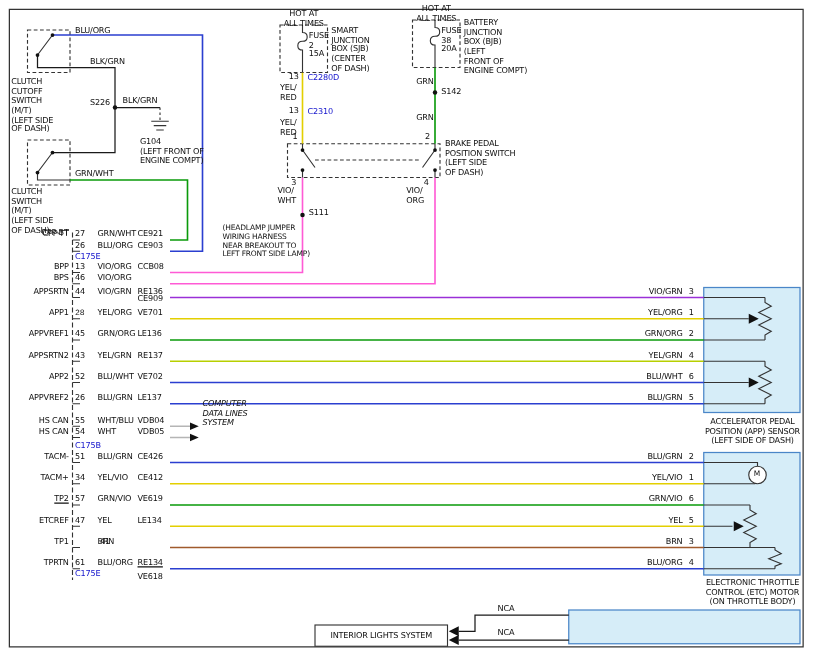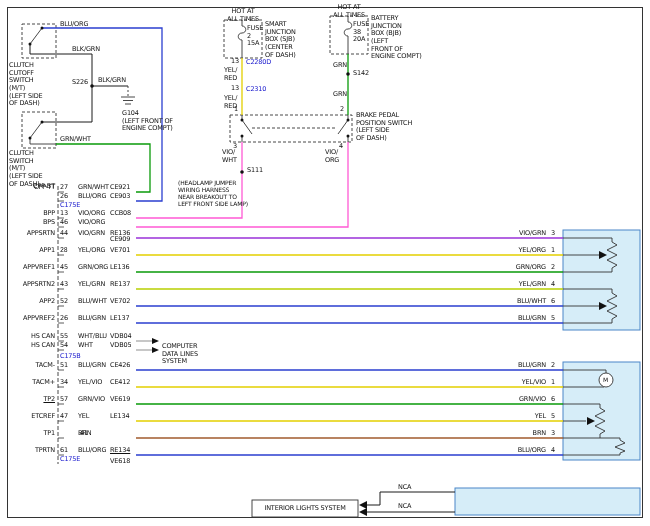--- a/index.html
+++ b/index.html
@@ -99,21 +99,21 @@
 <div class="lbl" style="left:60px;top:21px;">BLU/ORG</div>
 <div class="lbl" style="left:9px;top:62px;">CLUTCH
 CUTOFF
 SWITCH
 (M/T)
 (LEFT SIDE
 OF DASH)</div>
 <div class="lbl" style="left:72px;top:46px;">BLK/GRN</div>
 <div class="lbl" style="left:72px;top:79px;">S226</div>
 <div class="lbl" style="left:98px;top:77px;">BLK/GRN</div>
-<div class="lbl" style="left:122px;top:110px;">G104
+<div class="lbl" style="left:112px;top:110px;">G104
 (LEFT FRONT OF
 ENGINE COMPT)</div>
 <div class="lbl" style="left:9px;top:150px;">CLUTCH
 SWITCH
 (M/T)
 (LEFT SIDE
 OF DASH)</div>
 <div class="lbl" style="left:60px;top:136px;">GRN/WHT</div>
 
 <div class="lbl c" style="left:220px;top:8px;width:46px;">HOT AT
@@ -281,23 +281,29 @@
 <div class="lbl" style="left:551px;top:379px;">1</div>
 <div class="lbl r" style="left:500px;top:396px;width:46px;">GRN/VIO</div>
 <div class="lbl" style="left:551px;top:396px;">6</div>
 <div class="lbl r" style="left:500px;top:413px;width:46px;">YEL</div>
 <div class="lbl" style="left:551px;top:413px;">5</div>
 <div class="lbl r" style="left:500px;top:430px;width:46px;">BRN</div>
 <div class="lbl" style="left:551px;top:430px;">3</div>
 <div class="lbl r" style="left:500px;top:447px;width:46px;">BLU/ORG</div>
 <div class="lbl" style="left:551px;top:447px;">4</div>
 
+<div class="lbl c" style="left:556px;top:334px;width:92px;">ACCELERATOR PEDAL
+POSITION (APP) SENSOR
+(LEFT SIDE OF DASH)</div>
+<div class="lbl c" style="left:556px;top:463px;width:92px;">ELECTRONIC THROTTLE
+CONTROL (ETC) MOTOR
+(ON THROTTLE BODY)</div>
 <div class="lbl" style="left:603px;top:376px;font-size:6px;">M</div>
 
-<div class="lbl" style="left:162px;top:343px;">COMPUTER
+<div class="lbl" style="left:162px;top:320px;font-style:italic;">COMPUTER
 DATA LINES
 SYSTEM</div>
 
 <div class="lbl c" style="left:252px;top:505px;width:106px;">INTERIOR LIGHTS SYSTEM</div>
 <div class="lbl" style="left:398px;top:484px;">NCA</div>
 <div class="lbl" style="left:398px;top:503px;">NCA</div>
 
 </div>
 
 </body></html>

